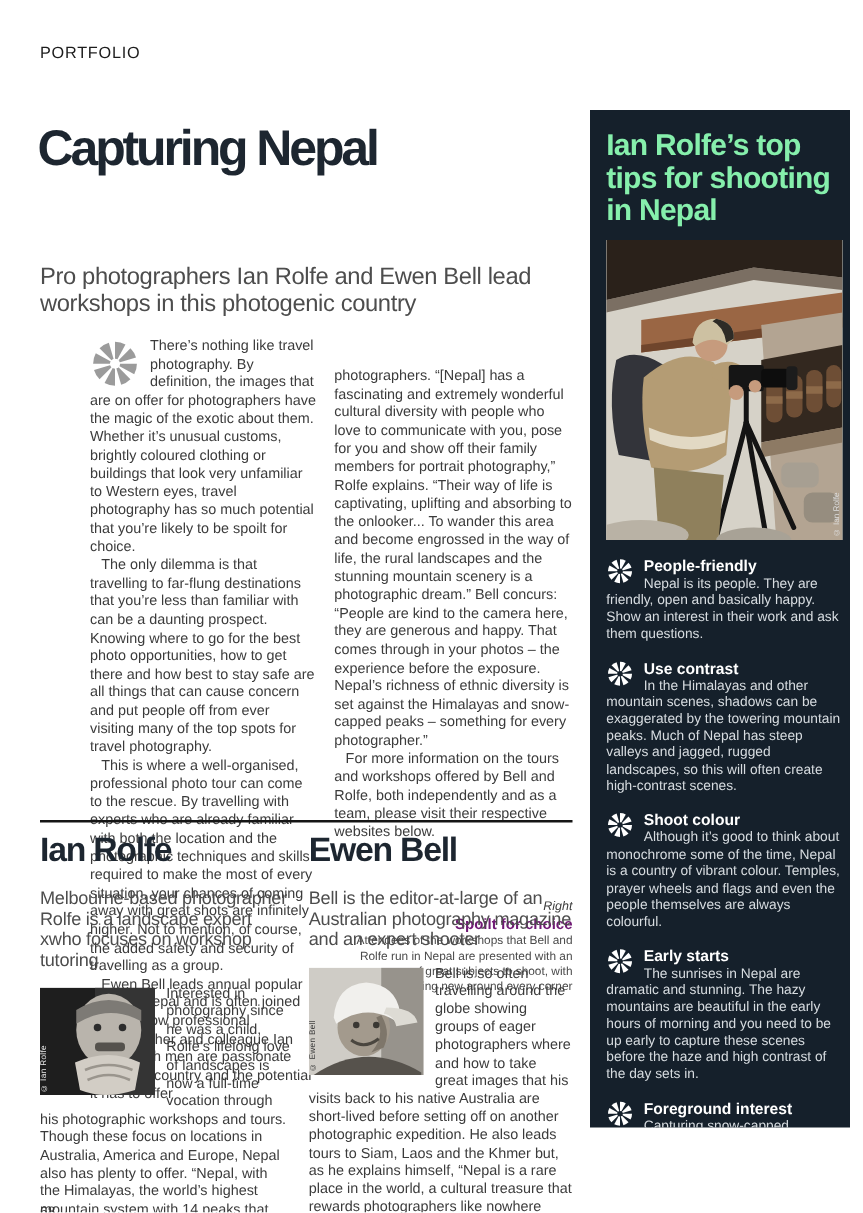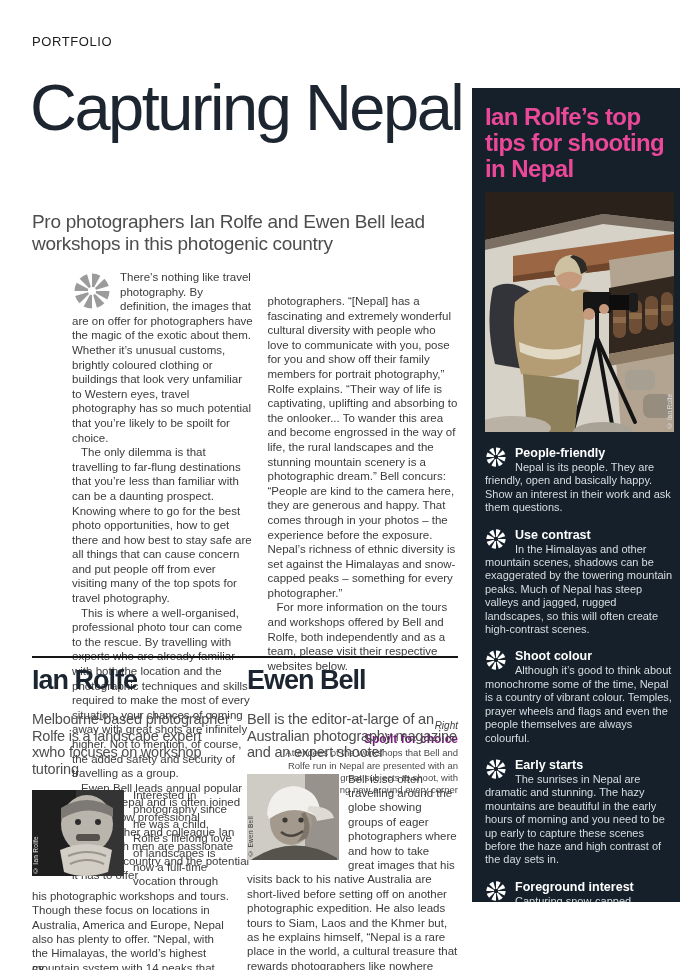--- a/index.html
+++ b/index.html
@@ -2,22 +2,22 @@
 <html><head>
 <meta charset="utf-8">
 <style>
   * { margin:0; padding:0; box-sizing:border-box; }
   html,body { background:#ffffff; }
   body { font-family:"Liberation Sans","DejaVu Sans",sans-serif; }
   .page { position:relative; width:670px; height:970px; background:#fff; overflow:hidden; margin:0 auto; }
 
   .kicker { position:absolute; left:22px; top:34px; font-size:13px; letter-spacing:.6px; color:#1c1c1c; }
 
-  .headline { position:absolute; left:20px; top:80px; width:445px; font-size:65px; line-height:55px;
-              font-weight:normal; letter-spacing:-2.5px; color:#1d2630; }
+  .headline { position:absolute; left:20px; top:92px; width:445px; font-size:40px; line-height:55px;
+              font-weight:bold; letter-spacing:-2.5px; color:#1d2630; }
 
   .standfirst { position:absolute; left:22px; top:211px; width:435px; font-size:19px; line-height:22px;
                 color:#4d4d4d; letter-spacing:-.3px; }
 
   .article { position:absolute; left:22px; top:270px; width:426px; display:flex; gap:14px; }
   .col1 { width:201px;margin-left:40px; } .col2 { width:211px; position:relative;margin-top:24px; }
   .article p { font-size:11.5px; line-height:14.6px; color:#3b3b3b; }
   .article p.ind { text-indent:9px; }
 
   .dropcap { float:left; width:40px; height:40px; margin:1px 8px 2px 0; color:#9b9b9b; --hole:#ffffff; }
@@ -40,21 +40,21 @@
 
   .vcred { position:absolute; left:0; bottom:2px; writing-mode:vertical-rl; transform:rotate(180deg);
            font-size:6.5px; letter-spacing:.3px; }
   .vcred.light { color:#e8e8e8; } .vcred.dark { color:#3a3a3a; }
 
   .footer { position:absolute; left:22px; top:964px; font-size:11px; color:#333; }
 
   
   .sidebar { position:absolute; left:462px; top:88px; width:215px; height:814px; background:#15202b;
              padding:16px 13px 12px 13px; overflow:hidden; }
-  .sb-title { color:#ec4899; font-size:24px; line-height:26px; font-weight:bold; letter-spacing:-.6px; margin-bottom:10px; }
+  .sb-title { color:#86efac; font-size:24px; line-height:26px; font-weight:bold; letter-spacing:-.6px; margin-bottom:10px; }
   .sb-photo { position:relative; width:189px; height:240px; overflow:hidden; margin-bottom:13px; background:#d6d2c8; }
   .sb-photo svg { width:100%; height:100%; display:block; }
   .sb-cred { position:absolute; right:1px; bottom:3px; writing-mode:vertical-rl; transform:rotate(180deg);
              font-size:6.5px; color:#ddd; }
   .tip { margin-bottom:12px; color:#dfe3e6; }
   .tip-icon { float:left; width:22px; height:22px; margin:1px 8px 3px 0; color:#ffffff; --hole:#15202b; }
   .tip-icon svg { width:100%; height:100%; display:block; }
   .tip h4 { font-size:12.5px; line-height:15px; color:#fff; font-weight:bold; padding-top:1px; }
   .tip p { font-size:11px; line-height:13.4px; color:#d7dce0; }
 </style>

